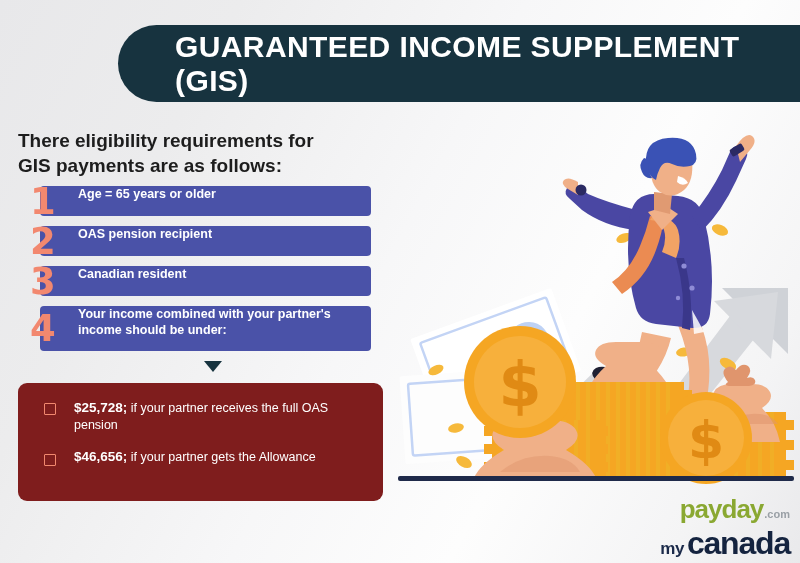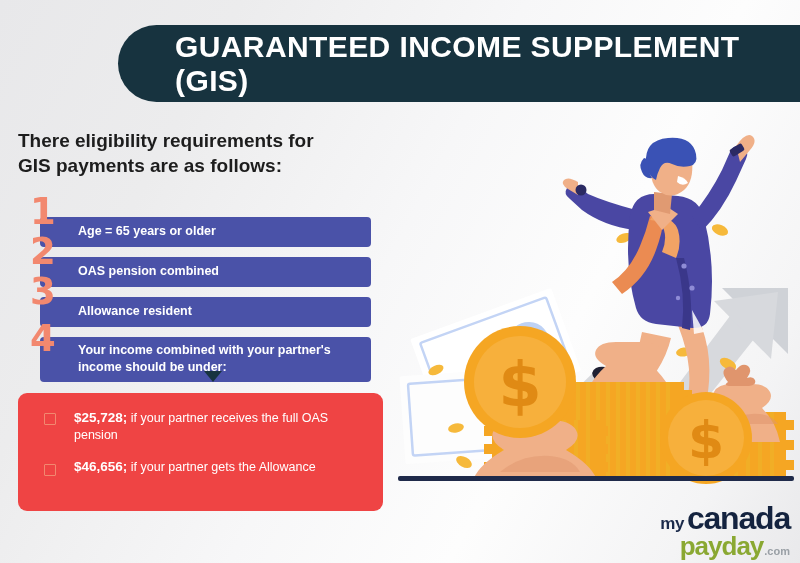--- a/index.html
+++ b/index.html
@@ -22,29 +22,29 @@
     color:#ffffff; font-size:30px; font-weight:bold; line-height:1.12;
     letter-spacing:0.4px; padding-left:57px; padding-right:10px;
     text-transform:uppercase;
   }
 
   
   #left-col { position:absolute; left:18px; top:128px; width:372px; }
 
   #subtitle {
     font-size:19px; font-weight:bold; color:#1d1d1d; line-height:1.33;
-    width:330px; margin-bottom:17px;
+    width:330px; margin-bottom:7px;
   }
 
   .req-row { position:relative; height:30px; margin-bottom:10px; }
   .req-row.tall { height:45px; }
   .req-bar {
     position:absolute; left:22px; top:0; right:19px; height:100%;
     background:#4a52a8; border-radius:4px;
-    display:flex; align-items:center;margin-top:21px;
+    display:flex; align-items:flex-start;
   }
   .req-label {
     color:#ffffff; font-size:12.5px; font-weight:bold; line-height:1.35;
     padding-left:38px; padding-right:12px;
   }
   .req-num {
     position:absolute; left:12px; top:50%; transform:translateY(-50%);
     color:#f2886f; font-size:37px; font-weight:bold; line-height:1;
     z-index:3; font-family:"DejaVu Sans", sans-serif;
   }
@@ -54,21 +54,21 @@
     display:flex; justify-content:flex-start;
   }
   #down-arrow .tri {
     margin-left:186px;
     width:0; height:0;
     border-left:9px solid transparent; border-right:9px solid transparent;
     border-top:11px solid #17333f;
   }
 
   #checkbox-panel {
-    margin-top:4px; width:365px; background:#ef4444; border-radius:9px;
+    margin-top:4px; width:365px; background:#7f1d1d; border-radius:9px;
     padding:16px 14px 18px 14px;
   }
   .cb-row { display:flex; align-items:flex-start; margin-bottom:14px; }
   .cb-row:last-child { margin-bottom:16px;align-items:center; }
   .cb-box {
     width:12px; height:12px; border:1.6px solid #f2886f; border-radius:1px;
     flex:0 0 12px; margin-top:4px; margin-left:12px; margin-right:18px;
   }
   .cb-text { color:#ffffff; font-size:12.5px; line-height:1.38; padding-right:10px; }
   .cb-text b { font-weight:bold; font-size:13.5px; }
@@ -101,28 +101,28 @@
 
     <div class="req-row">
       <div class="req-bar">
         <div class="req-label">Age = 65 years or older</div>
       </div>
       <div class="req-num">1</div>
     </div>
 
     <div class="req-row">
       <div class="req-bar">
-        <div class="req-label">OAS pension combined</div>
+        <div class="req-label">OAS pension recipient</div>
       </div>
       <div class="req-num">2</div>
     </div>
 
     <div class="req-row">
       <div class="req-bar">
-        <div class="req-label">Allowance resident</div>
+        <div class="req-label">Canadian resident</div>
       </div>
       <div class="req-num">3</div>
     </div>
 
     <div class="req-row tall">
       <div class="req-bar">
         <div class="req-label">Your income combined with your partner's income should be under:</div>
       </div>
       <div class="req-num">4</div>
     </div>
@@ -334,21 +334,21 @@
   </g>
 
   <g>
     <rect x="6" y="356" width="396" height="5" rx="2" fill="#1f2a4a"></rect>
   </g>
 
 </svg>
 </div>
 
 <div id="logo">
+  <div id="logo-line2">
+    <span id="logo-payday">payday</span>
+    <span id="logo-com">.com</span>
+  </div>
   <div id="logo-line1">
     <span id="logo-my">my</span>
     <span id="logo-canada">canada</span>
   </div>
-  <div id="logo-line2">
-    <span id="logo-payday">payday</span>
-    <span id="logo-com">.com</span>
-  </div>
 </div>
 
 </body></html>

